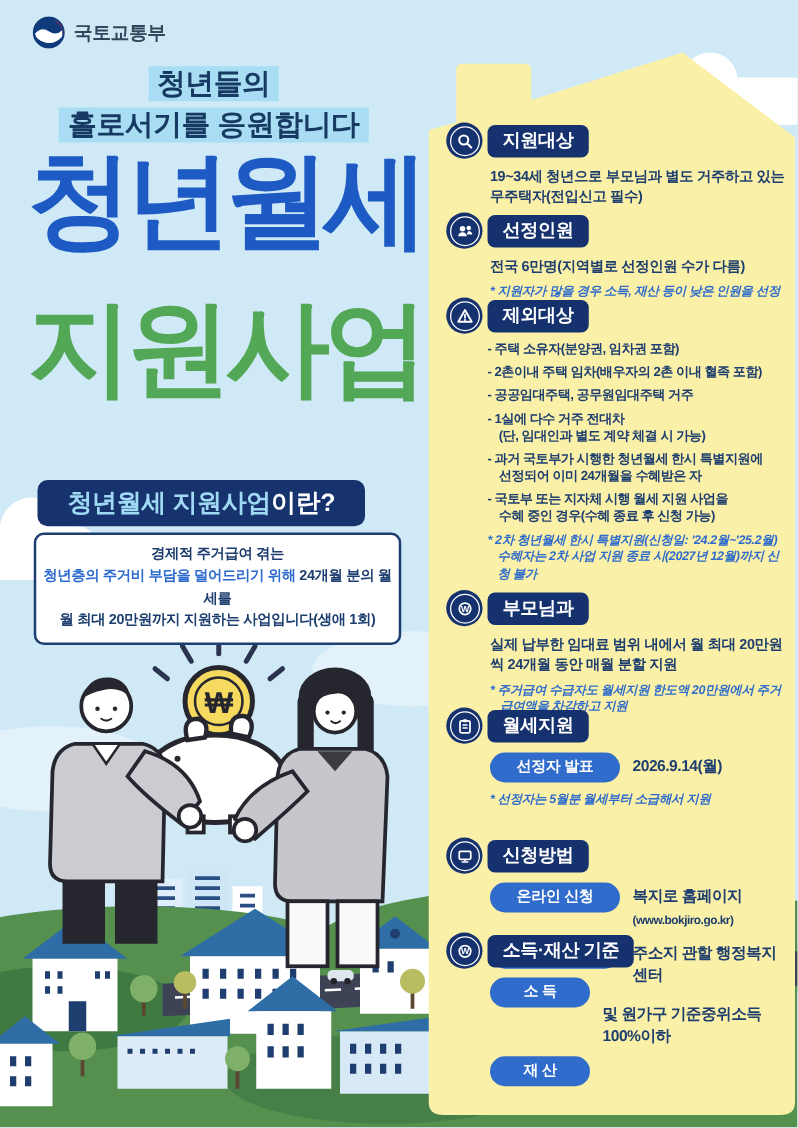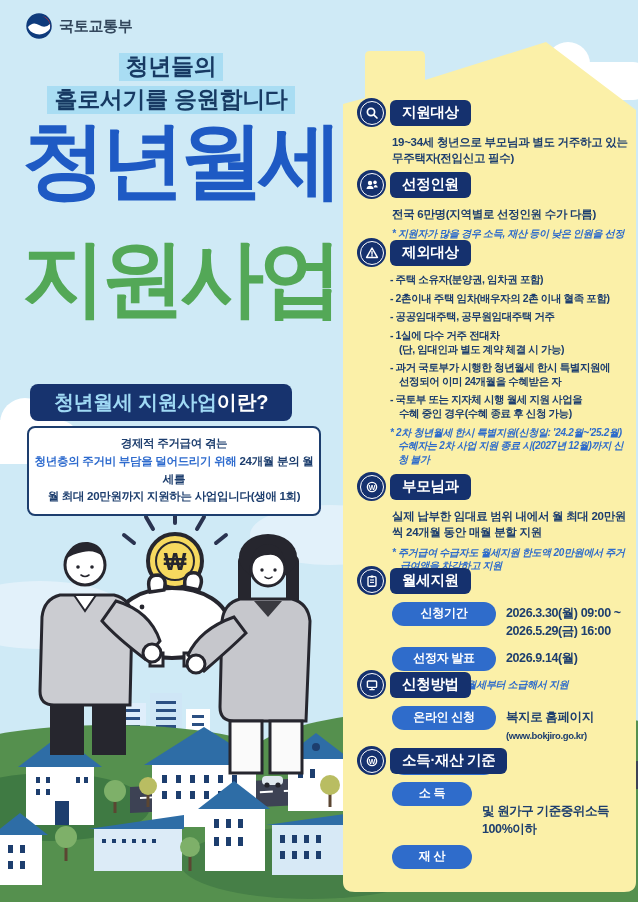--- a/index.html
+++ b/index.html
@@ -403,27 +403,20 @@
                   <rect x="5.4" y="1.4" width="3.2" height="2.4" rx="0.8" fill="#ffffff"></rect>
                   <line x1="5" y1="6" x2="9" y2="6" stroke="#ffffff" stroke-width="1.1"></line>
                   <line x1="5" y1="8.4" x2="9" y2="8.4" stroke="#ffffff" stroke-width="1.1"></line>
                 </svg>
           </span>
             </span>
           <span class="sec-title">월세지원</span>
         </div>
         <div class="rows">
           <div class="row">
-            <span class="pill pill-w">신청기간</span>
-            <span class="row-val">
-              <span>2026.3.30(월) 09:00 ~</span><br>
-              <span>2026.5.29(금) 16:00</span>
-            </span>
-          </div>
-          <div class="row">
             <span class="pill pill-w">선정자 발표</span>
             <span class="row-val">2026.9.14(월)</span>
           </div>
         </div>
         <div class="sec-note">* 선정자는 5월분 월세부터 소급해서 지원</div>
       </div>
 
       <div class="sec" style="top:630px;">
         <div class="sec-head">
           <span class="sec-icon">
@@ -439,20 +432,21 @@
         </div>
         <div class="rows">
           <div class="row">
             <span class="pill pill-w">온라인 신청</span>
             <span class="row-val">
               <span>복지로 홈페이지</span><span class="small">(www.bokjiro.go.kr)</span>
             </span>
           </div>
           <div class="row">
             <span class="pill pill-w">방문 신청</span>
+            <span class="row-val">주소지 관할 행정복지센터</span>
           </div>
         </div>
       </div>
 
       <div class="sec" style="top:706px;">
         <div class="sec-head">
           <span class="sec-icon">
               <span class="ring">
             <svg width="14" height="14" viewBox="0 0 14 14">
                   <circle cx="7" cy="7" r="4.6" fill="none" stroke="#ffffff" stroke-width="1.4"></circle>

